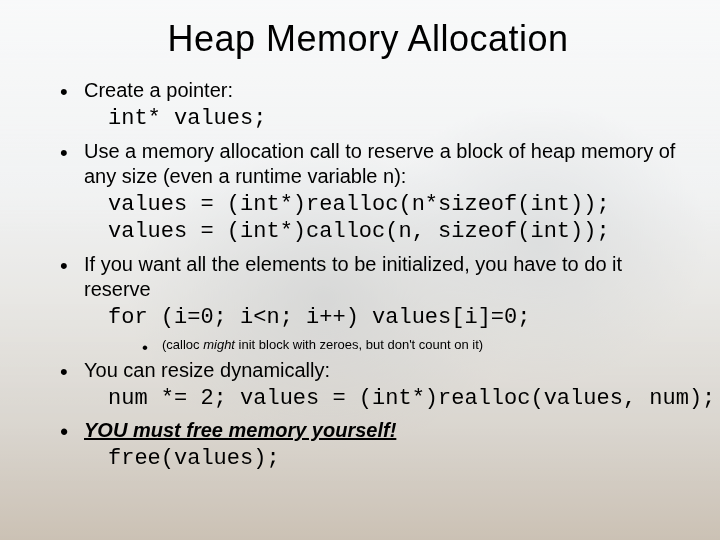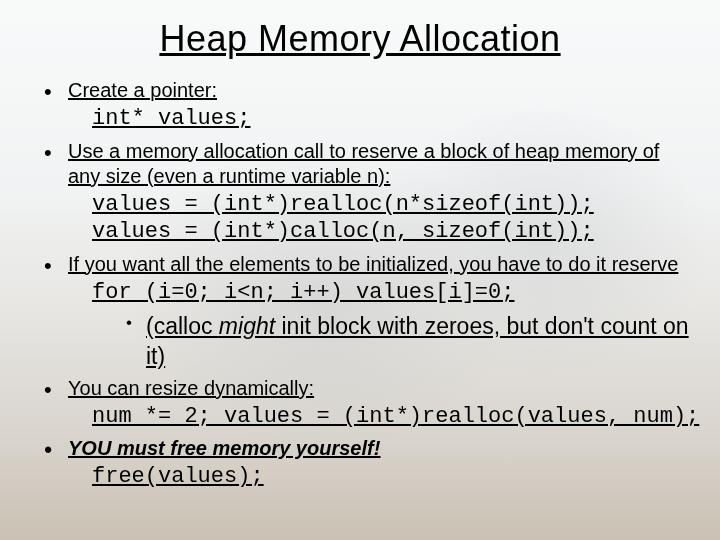--- a/index.html
+++ b/index.html
@@ -23,22 +23,21 @@
       linear-gradient(180deg, rgba(255,255,255,0.6) 0%, rgba(255,255,255,0) 45%),
       linear-gradient(180deg, rgba(0,0,0,0) 55%, rgba(120,100,80,0.35) 100%);
   }
   .overlay {
     position: absolute;
     inset: 0;
     background: rgba(255,255,255,0.38);
   }
   .slide {
     position: relative;
-    padding: 18px 26px 10px 26px;
-    text-decoration: underline;
+    padding: 18px 26px 10px 42px;
   }
   .title {
     text-align: center;
     font-size: 36px;
     font-weight: 400;
     margin-bottom: 18px;
     letter-spacing: 0.5px;
   }
   ul.top { list-style: none; }
   ul.top > li { margin-bottom: 4px; }
@@ -62,21 +61,21 @@
   }
   .code {
     font-family: "Courier New", Courier, monospace;
     font-size: 22px;
     line-height: 1.25;
     padding-left: 66px;
     white-space: pre;
     margin: 2px 0 6px 0;
   }
   .sub {
-    font-size: 23px;
+    font-size: 13px;
     line-height: 1.3;
     padding-left: 120px;
     position: relative;
     margin: 2px 0 4px 0;
   }
   .sub::before {
     content: "•";
     position: absolute;
     left: 100px;
     top: 0;

